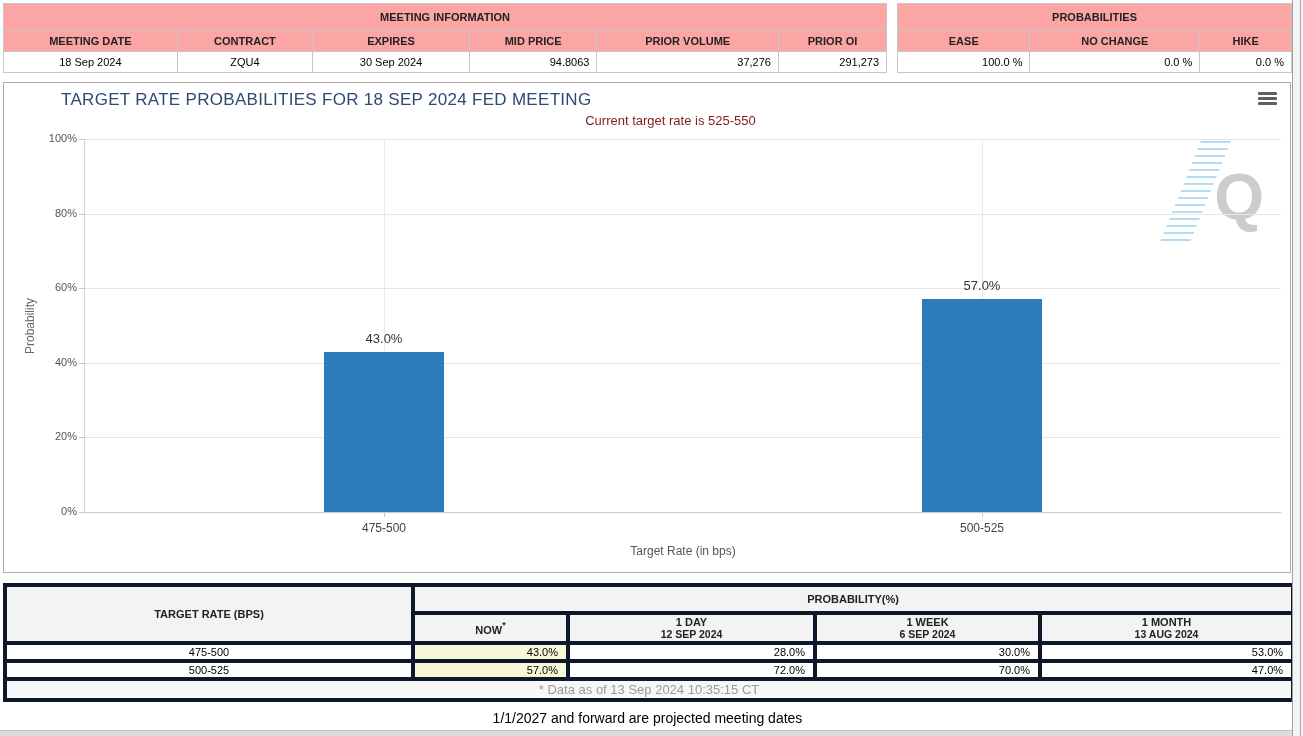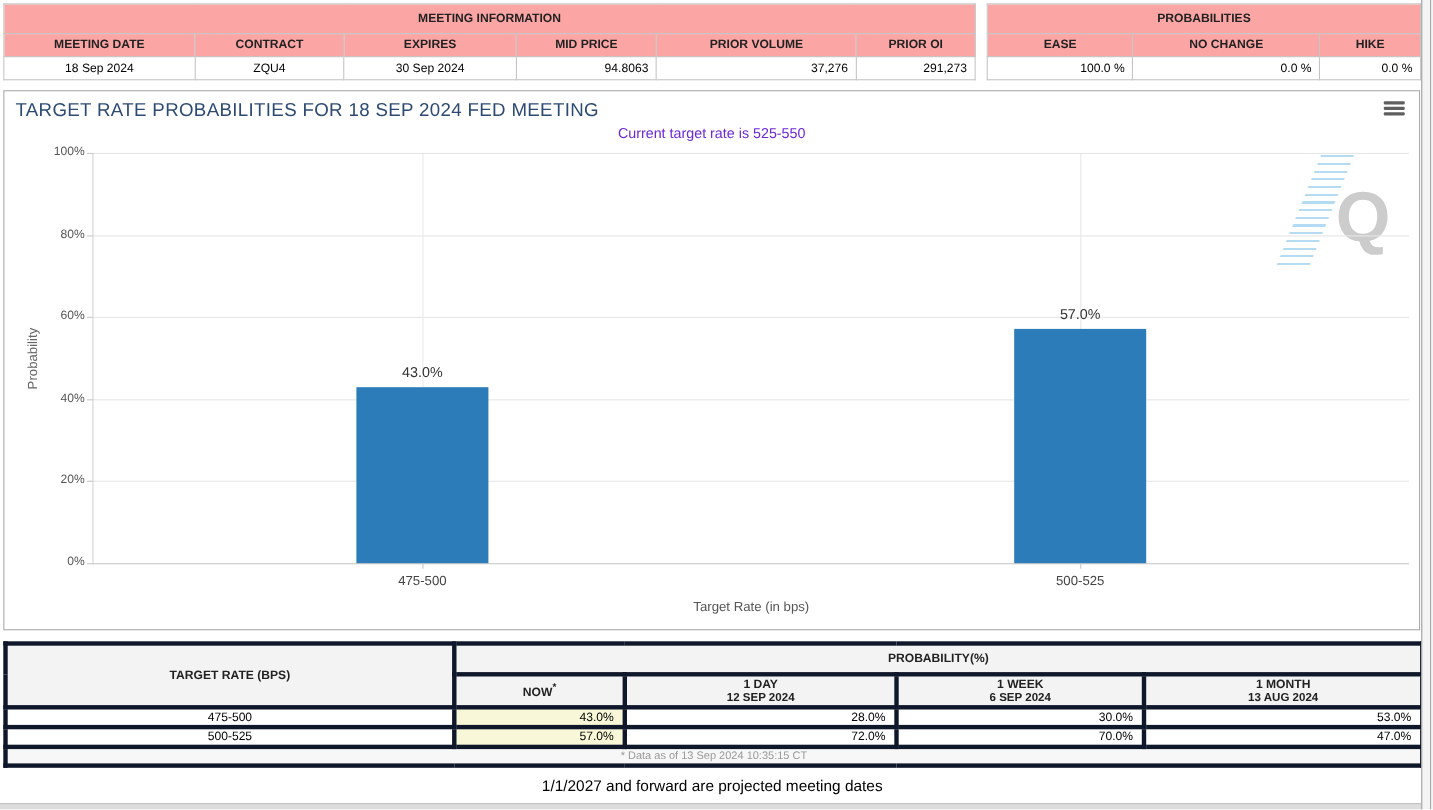--- a/index.html
+++ b/index.html
@@ -16,24 +16,24 @@
   .info-table th, .info-table td { border:1px solid #c6c6c6; font-size:11px; padding:1px 7px; white-space:nowrap; }
   .info-table th { background:#fca5a5; font-weight:bold; color:#222; }
   .band-row th { height:24px; }
   .hdr-row th { height:18px; }
   .data-row td { height:18px; background:#fff; }
   .c { text-align:center; } .r { text-align:right; }
 
   
   .chart-panel {
     margin-top:9px; width:1288px; height:491px; border:1px solid #ababab;
-    position:relative; box-sizing:border-box; background:#fff;
+    position:relative; box-sizing:border-box; background:#fff;padding-left:47px;
   }
   .chart-title { color:#2d4a73; font-size:17px; letter-spacing:0.3px; padding:7px 0 0 10px; }
-  .chart-subtitle { color:#6d28d9; font-size:13px; text-align:center; margin-top:3px; }
+  .chart-subtitle { color:#7f1d1d; font-size:13px; text-align:center; margin-top:3px; }
   .menu-btn { position:absolute; top:9px; right:13px; width:19px; height:15px; cursor:pointer; }
   .menu-btn span { display:block; height:3px; background:#5f5f5f; margin-bottom:2px; border-radius:1px; }
 
   .plot {
     position:absolute; left:80px; top:56px; width:1196px; height:373px;
     border-left:1px solid #d4d4d4; border-bottom:1px solid #c9c9c9;
   }
   .ygrid  { position:absolute; left:0; right:0; height:1px; background:#e6e6e6; }
   .vgrid  { position:absolute; top:0; bottom:0; width:1px; background:#e9e9e9; }
   .ytick-label { position:absolute; left:-72px; width:64px; text-align:right; font-size:11px; color:#555; }
@@ -63,21 +63,21 @@
 
   
   .bottom-table { margin-top:10px; width:1288px; border:1px solid #c6c6c6; table-layout:fixed; }
   .bottom-table th, .bottom-table td { border:4px solid #0f172a; font-size:11px; padding:1px 8px; box-sizing:border-box; }
   .bottom-table th { background:#f3f3f3; color:#222; }
   .bt-band th { height:28px; }
   .bt-sub th { height:30px; }
   .bt-data td { height:18px; background:#fff; }
   td.now-cell { background:#f8f8d8; }
   .sub-date { font-size:10.5px; }
-  .footnote-row td { background:#f7f7f7; color:#999; text-align:center; height:16px; font-size:10px; }
+  .footnote-row td { background:#f7f7f7; color:#999; text-align:center; height:16px; font-size:13px; }
   sup.star { font-size:9px; position:relative; top:-1px; }
 
   .note { text-align:center; font-size:14px; color:#000; margin-top:8px; }
 
   
   .scroll-rail {
     position:absolute; left:1292px; top:0; width:11px; height:736px;
     background:#f4f4f4; border-left:1px solid #9f9f9f; box-sizing:border-box;
   }
   .scroll-rail::after { content:""; position:absolute; right:2px; top:0; bottom:0; width:1px; background:#a8a8a8; }

